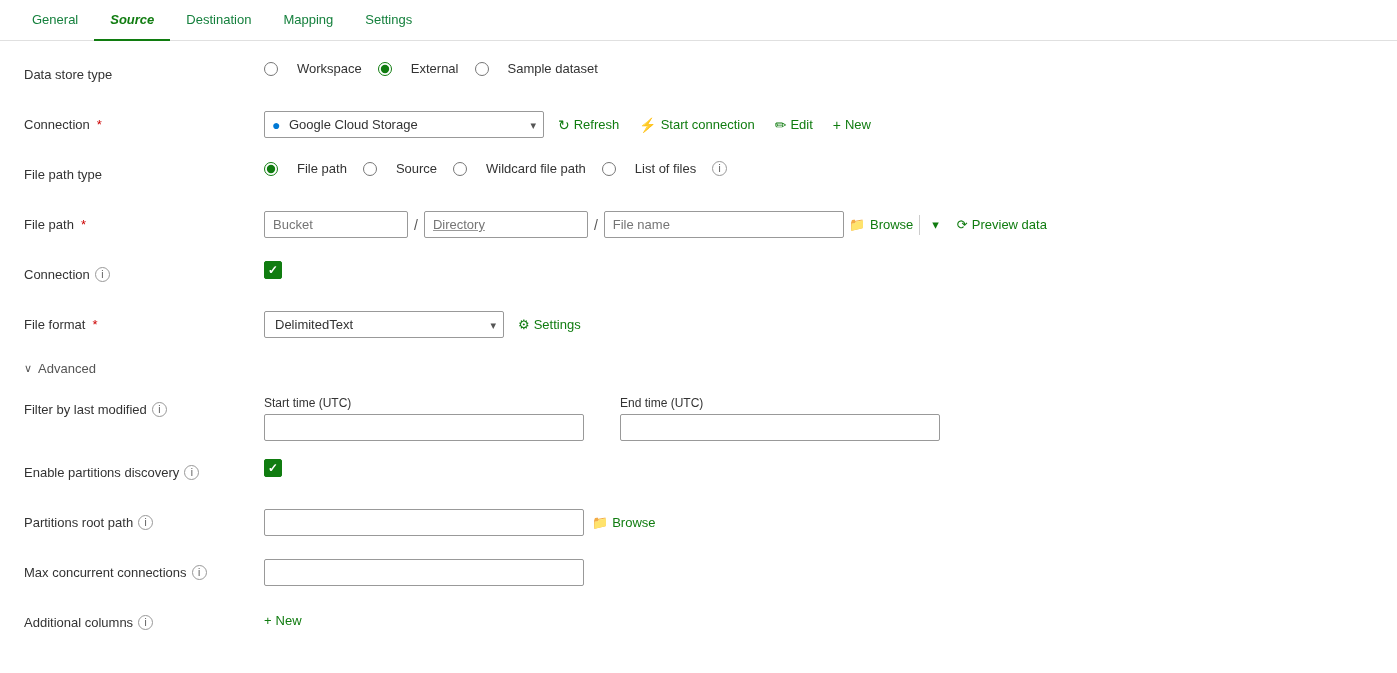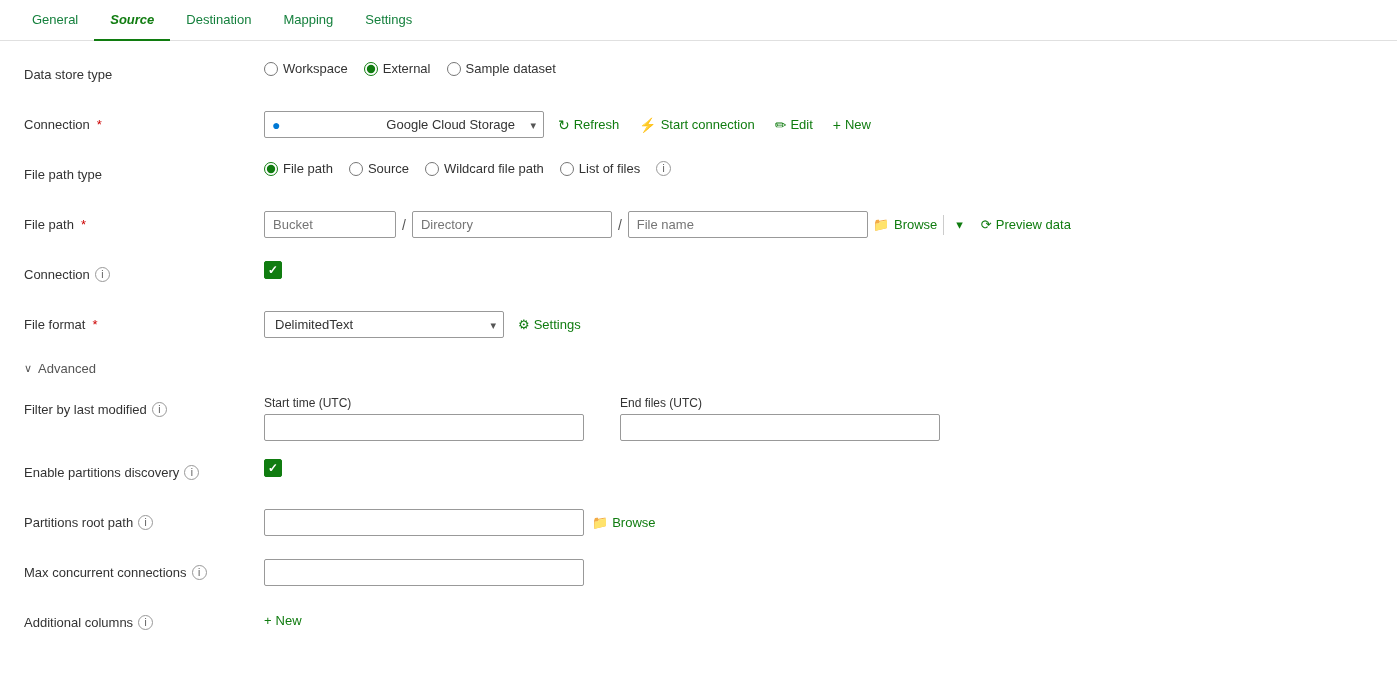--- a/index.html
+++ b/index.html
@@ -9,39 +9,39 @@
     .tab { padding: 12px 16px; cursor: pointer; font-size: 13px; color: #15803d; border-bottom: 2px solid transparent; margin-bottom: -1px; }
     .tab.active { color: #107c10; border-bottom: 2px solid #107c10; font-weight: 600; font-style: italic; }
 
     .content { padding: 20px 24px; }
 
     .form-row { display: flex; align-items: flex-start; margin-bottom: 18px; min-height: 32px; }
     .form-label { width: 240px; min-width: 240px; padding-top: 6px; font-size: 13px; color: #333; display: flex; align-items: center; gap: 5px; text-align: center; }
     .form-control { flex: 1; display: flex; align-items: center; flex-wrap: wrap; gap: 8px; }
 
     .radio-group { display: flex; align-items: center; gap: 16px; }
-    .radio-item { display: flex; align-items: center; gap: 5px; cursor: pointer; font-size: 13px; }
+    .radio-item { display: flex; align-items: center; gap: 19px; cursor: pointer; font-size: 13px; }
     .radio-item input[type="radio"] { accent-color: #107c10; width: 14px; height: 14px; cursor: pointer; }
 
     .select-wrapper { position: relative; display: inline-block; }
     .select-wrapper select { appearance: none; border: 1px solid #999; border-radius: 2px; padding: 5px 28px 5px 10px; font-size: 13px; background: #fff; color: #333; cursor: pointer; min-width: 200px; }
     .select-wrapper::after { content: '▾'; position: absolute; right: 8px; top: 50%; transform: translateY(-50%); pointer-events: none; color: #555; font-size: 11px; }
 
     .connection-select { min-width: 280px; }
-    .connection-select select { min-width: 280px; text-align: right; }
+    .connection-select select { min-width: 280px; }
     .connection-select::before { content: '●'; position: absolute; left: 8px; top: 50%; transform: translateY(-50%); color: #0078d4; font-size: 14px; z-index: 1; pointer-events: none; }
     .connection-select select { padding-left: 24px; }
 
     .toolbar-btn { display: flex; align-items: center; gap: 4px; background: none; border: none; cursor: pointer; color: #107c10; font-size: 13px; padding: 4px 6px; }
     .toolbar-btn .btn-icon { font-size: 14px; }
 
     .file-path-group { display: flex; align-items: center; gap: 6px; }
     .file-path-input { border: 1px solid #999; border-radius: 2px; padding: 5px 8px; font-size: 13px; color: #999; background: #fff; }
-    .file-path-input.bucket { width: 132px; }
-    .file-path-input.directory { width: 200px; }
+    .file-path-input.bucket { width: 144px; }
+    .file-path-input.directory { width: 164px; text-decoration: underline; }
     .file-path-input.filename { width: 240px; }
     .path-sep { color: #555; font-size: 14px; }
 
     .checkbox-checked { width: 18px; height: 18px; background: #107c10; border: 1px solid #107c10; border-radius: 2px; display: inline-flex; align-items: center; justify-content: center; cursor: pointer; }
     .checkbox-checked::after { content: '✓'; color: #fff; font-size: 12px; font-weight: bold; }
 
     .format-select select { min-width: 240px; }
 
     .info-icon { display: inline-flex; align-items: center; justify-content: center; width: 15px; height: 15px; border: 1px solid #999; border-radius: 50%; font-size: 10px; color: #555; cursor: default; }
 
@@ -216,21 +216,21 @@
       <span>Filter by last modified</span>
       <span class="info-icon">i</span>
     </div>
     <div class="form-control">
       <div class="datetime-group">
         <div class="datetime-item">
           <div class="datetime-label">Start time (UTC)</div>
           <input type="text" class="text-input" style="">
         </div>
         <div class="datetime-item">
-          <div class="datetime-label">End files (UTC)</div>
+          <div class="datetime-label">End time (UTC)</div>
           <input type="text" class="text-input" style="">
         </div>
       </div>
     </div>
   </div>
 
   <div class="form-row">
     <div class="form-label">
       <span>Enable partitions discovery</span>
       <span class="info-icon">i</span>

